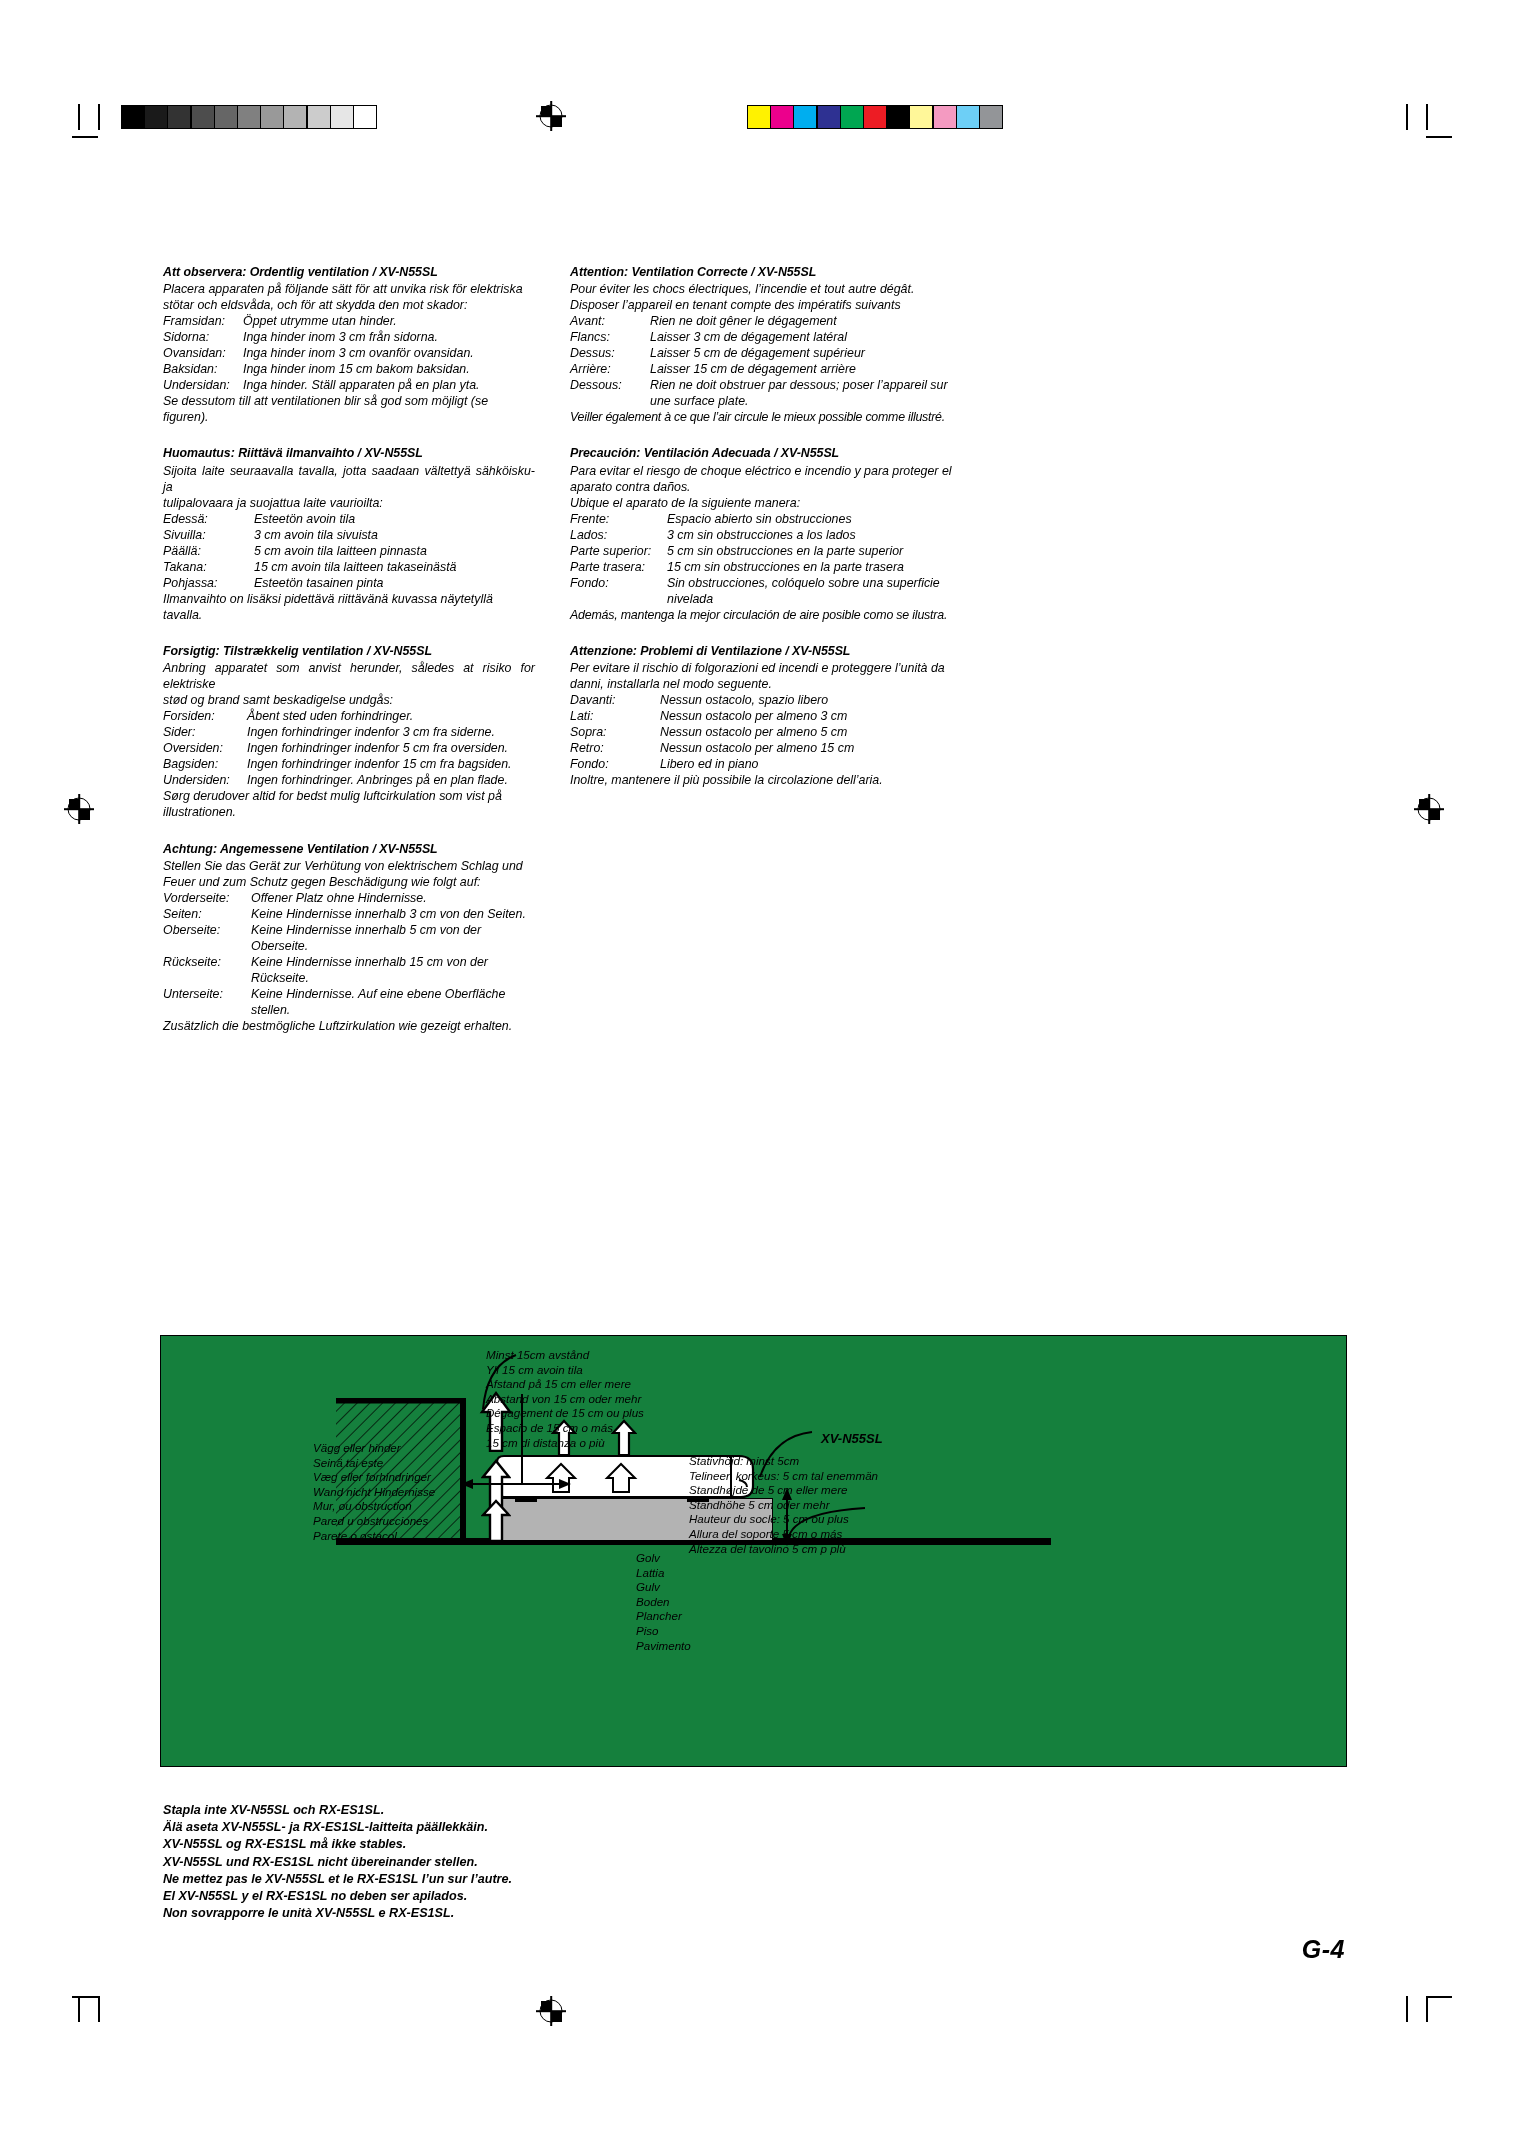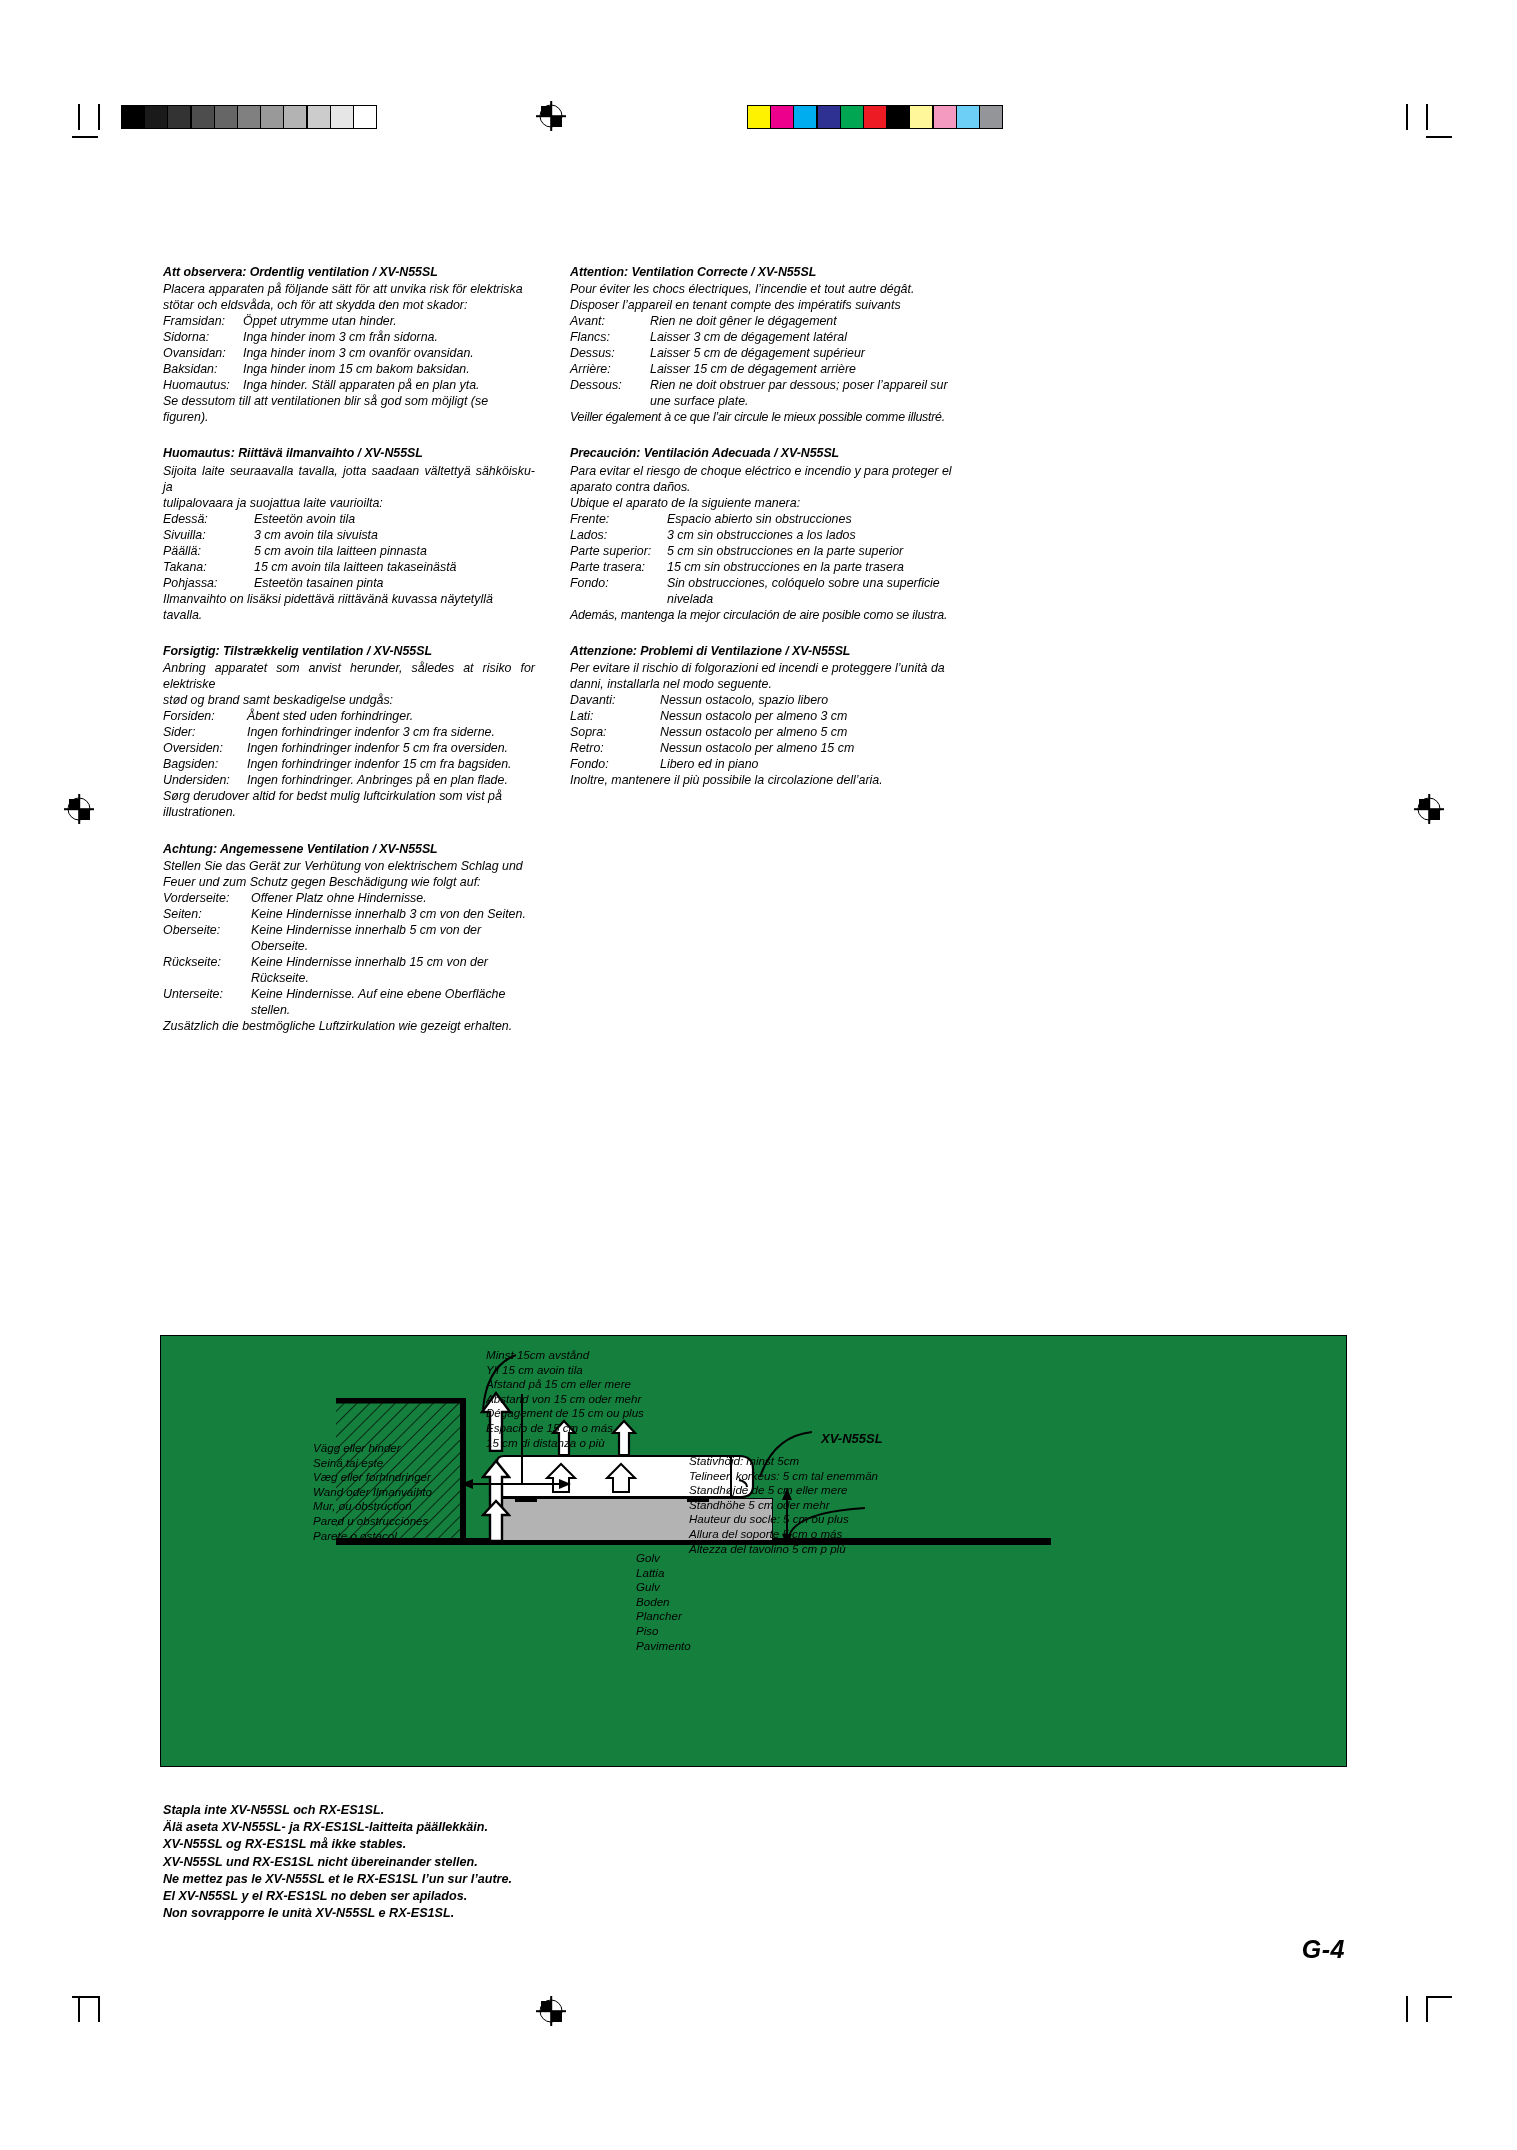--- a/index.html
+++ b/index.html
@@ -164,21 +164,21 @@
       </div>
       <div class="row">
         <span class="k" style="width:80px">Ovansidan:</span>
         <span class="v">Inga hinder inom 3 cm ovanför ovansidan.</span>
       </div>
       <div class="row">
         <span class="k" style="width:80px">Baksidan:</span>
         <span class="v">Inga hinder inom 15 cm bakom baksidan.</span>
       </div>
       <div class="row">
-        <span class="k" style="width:80px">Huomautus:</span>
+        <span class="k" style="width:80px">Undersidan:</span>
         <span class="v">Inga hinder. Ställ apparaten på en plan yta.</span>
       </div>
       <p>Se dessutom till att ventilationen blir så god som möjligt (se figuren).</p>
     </div>
 
     <div class="sect">
       <h3>Huomautus:  Riittävä ilmanvaihto / XV-N55SL</h3>
       <p class="just">Sijoita laite seuraavalla tavalla, jotta saadaan vältettyä sähköisku- ja</p>
       <p>tulipalovaara ja suojattua laite vaurioilta:</p>
       <div class="row">
@@ -437,21 +437,21 @@
       <div>Espacio de 15 cm o más</div>
       <div>15 cm di distanza o più</div>
     </div>
 
     <div class="fig-model" style="left:660px;top:95px;">XV-N55SL</div>
 
     <div class="fig-label" style="left:152px;top:105px;">
       <div>Vägg eller hinder</div>
       <div>Seinä tai este</div>
       <div>Væg eller forhindringer</div>
-      <div>Wand oder Ilmanvaihto</div>
+      <div>Wand nicht Hindernisse</div>
       <div>Mur, ou obstruction</div>
       <div>Pared u obstrucciones</div>
       <div>Parete o ostacol</div>
     </div>
 
     <div class="fig-label" style="left:528px;top:118px;">
       <div>Stativhöjd: minst 5cm</div>
       <div>Telineen korkeus: 5 cm tal enemmän</div>
       <div>Standhøjde de 5 cm eller mere</div>
       <div>Standhöhe 5 cm oder mehr</div>

